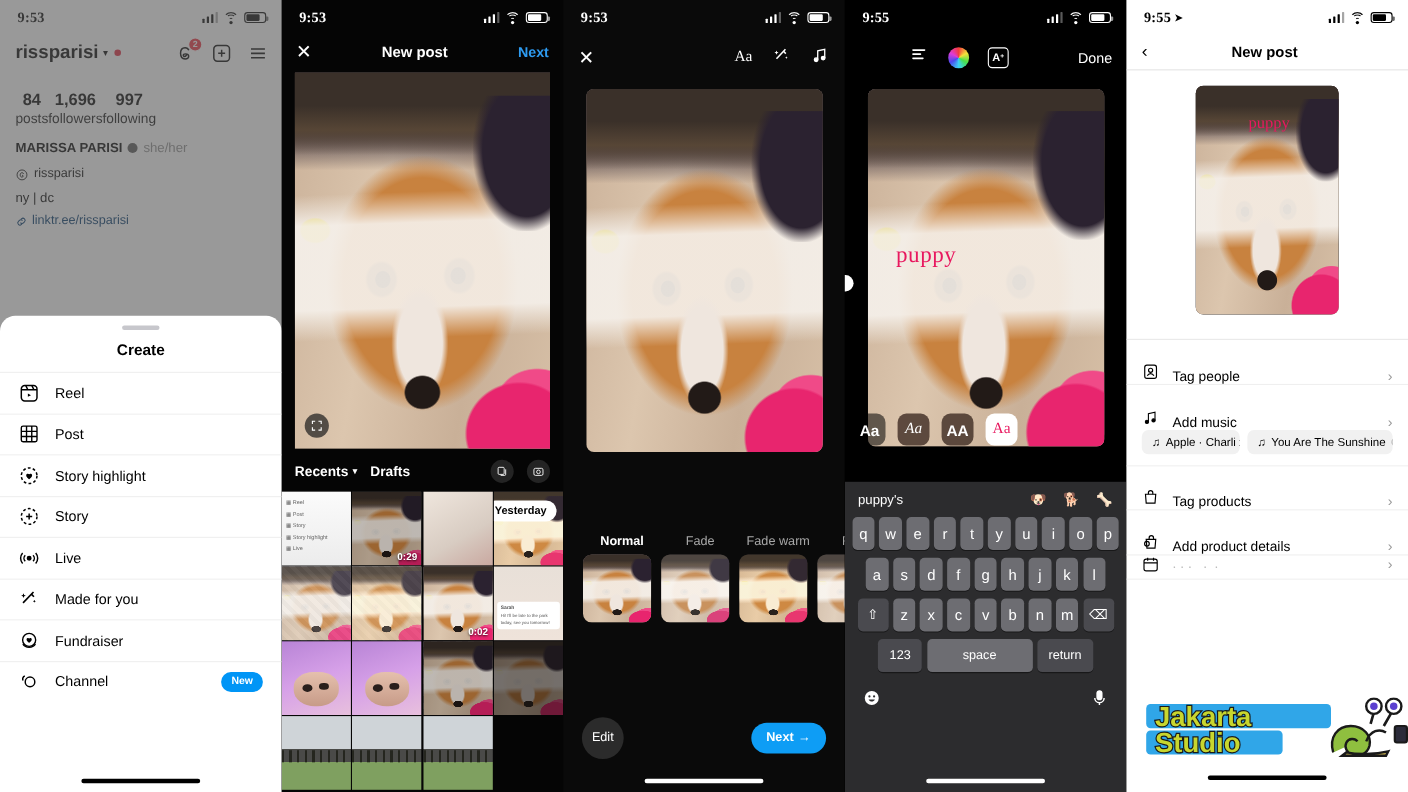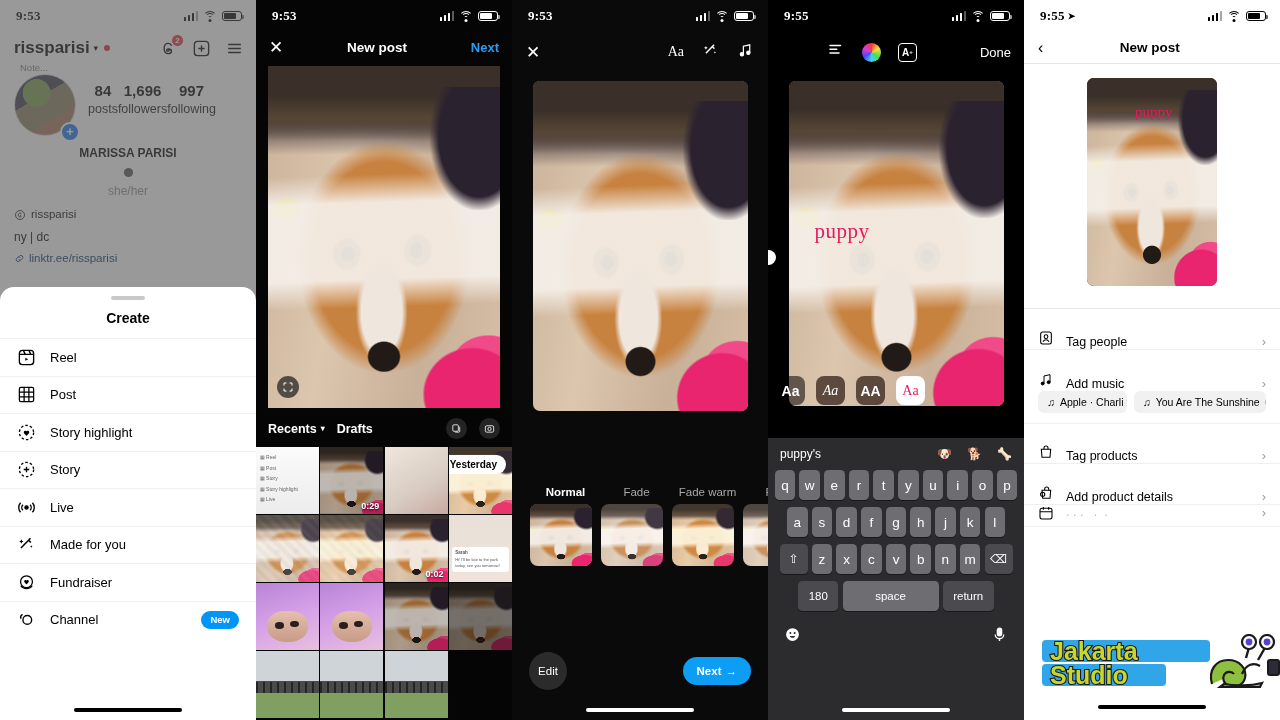--- a/index.html
+++ b/index.html
@@ -58,21 +58,21 @@
                         linear-gradient(150deg,#3b3a4a 0 38%, #8a8060 38% 70%, #a8785a 70%);
             border:1px solid #ddd; overflow:hidden; }
   .plus-badge { position:absolute; left:46px; top:56px; width:20px;height:20px; border-radius:50%;
                 background:#1877f2; border:2.4px solid #fff; color:#fff; font-size:13px; line-height:15px;
                 text-align:center; font-weight:bold;}
   .counts { display:flex; flex:1; justify-content:flex-start; padding-top:16px; }
   .count { text-align:center; }
   .count b { display:block; font-size:15px; font-weight:bold; }
   .count span { font-size:12.5px; color:#111; }
   .p1-bio { padding: 8px 14px 0 14px; font-size:12px; line-height:1.55; }
-  .bio-name { font-weight:bold; font-size:12px; display:flex; align-items:center; gap:4px;flex-direction:column;}
+  .bio-name { font-weight:bold; font-size:12px; display:flex; align-items:center; gap:4px;}
   .pronoun { color:#8e8e8e; font-weight:normal; }
   .thread-row { display:flex; align-items:center; gap:5px; margin-top:6px; font-size:11.5px; }
   .link-row { display:flex; align-items:center; gap:4px; color:#00376b; font-size:11.5px; margin-top:3px;}
 
   .sheet { position:absolute; left:0; right:0; bottom:0; top:287px; background:#fff;
            border-radius:14px 14px 0 0; z-index: 10; }
   .grabber { width:34px;height:4px;border-radius:3px;background:#c7c7cc;margin:9px auto 0; }
   .sheet-title { text-align:center; font-size:14px; font-weight:bold; padding:10px 0 12px; }
   .sheet-item { display:flex; align-items:center; gap:14px; padding:0 17px; height:37.5px;
                 border-top:.6px solid #efefef; font-size:13px; }
@@ -274,25 +274,20 @@
         </div>
         <div class="ic">
           <svg viewBox="0 0 24 24" width="19" height="19" stroke="#000" stroke-width="1.8">
             <path d="M4 7h16M4 12h16M4 17h16"></path>
           </svg>
         </div>
       </div>
     </div>
 
     <div class="stats-row">
-      <div class="avatar-wrap">
-        <div class="note-bubble">Note...</div>
-        <div class="avatar"></div>
-        <div class="plus-badge">+</div>
-      </div>
       <div class="counts">
         <div class="count">
           <b>84</b>
           <span>posts</span>
         </div>
         <div class="count">
           <b>1,696</b>
           <span>followers</span>
         </div>
         <div class="count">
@@ -704,21 +699,21 @@
         <div class="key">x</div>
         <div class="key">c</div>
         <div class="key">v</div>
         <div class="key">b</div>
         <div class="key">n</div>
         <div class="key">m</div>
         <div class="key wide">⌫</div>
       </div>
 
       <div class="krow">
-        <div class="key num">180</div>
+        <div class="key num">123</div>
         <div class="key sp-key">space</div>
         <div class="key ret">return</div>
       </div>
 
       <div class="kbbot">
         <div>
           <svg viewBox="0 0 24 24" width="17" height="17" fill="#fff">
             <circle cx="12" cy="12" r="9"></circle>
               <circle cx="9" cy="10" r="1.4" fill="#2c2c2e"></circle>
             <circle cx="15" cy="10" r="1.4" fill="#2c2c2e"></circle>

